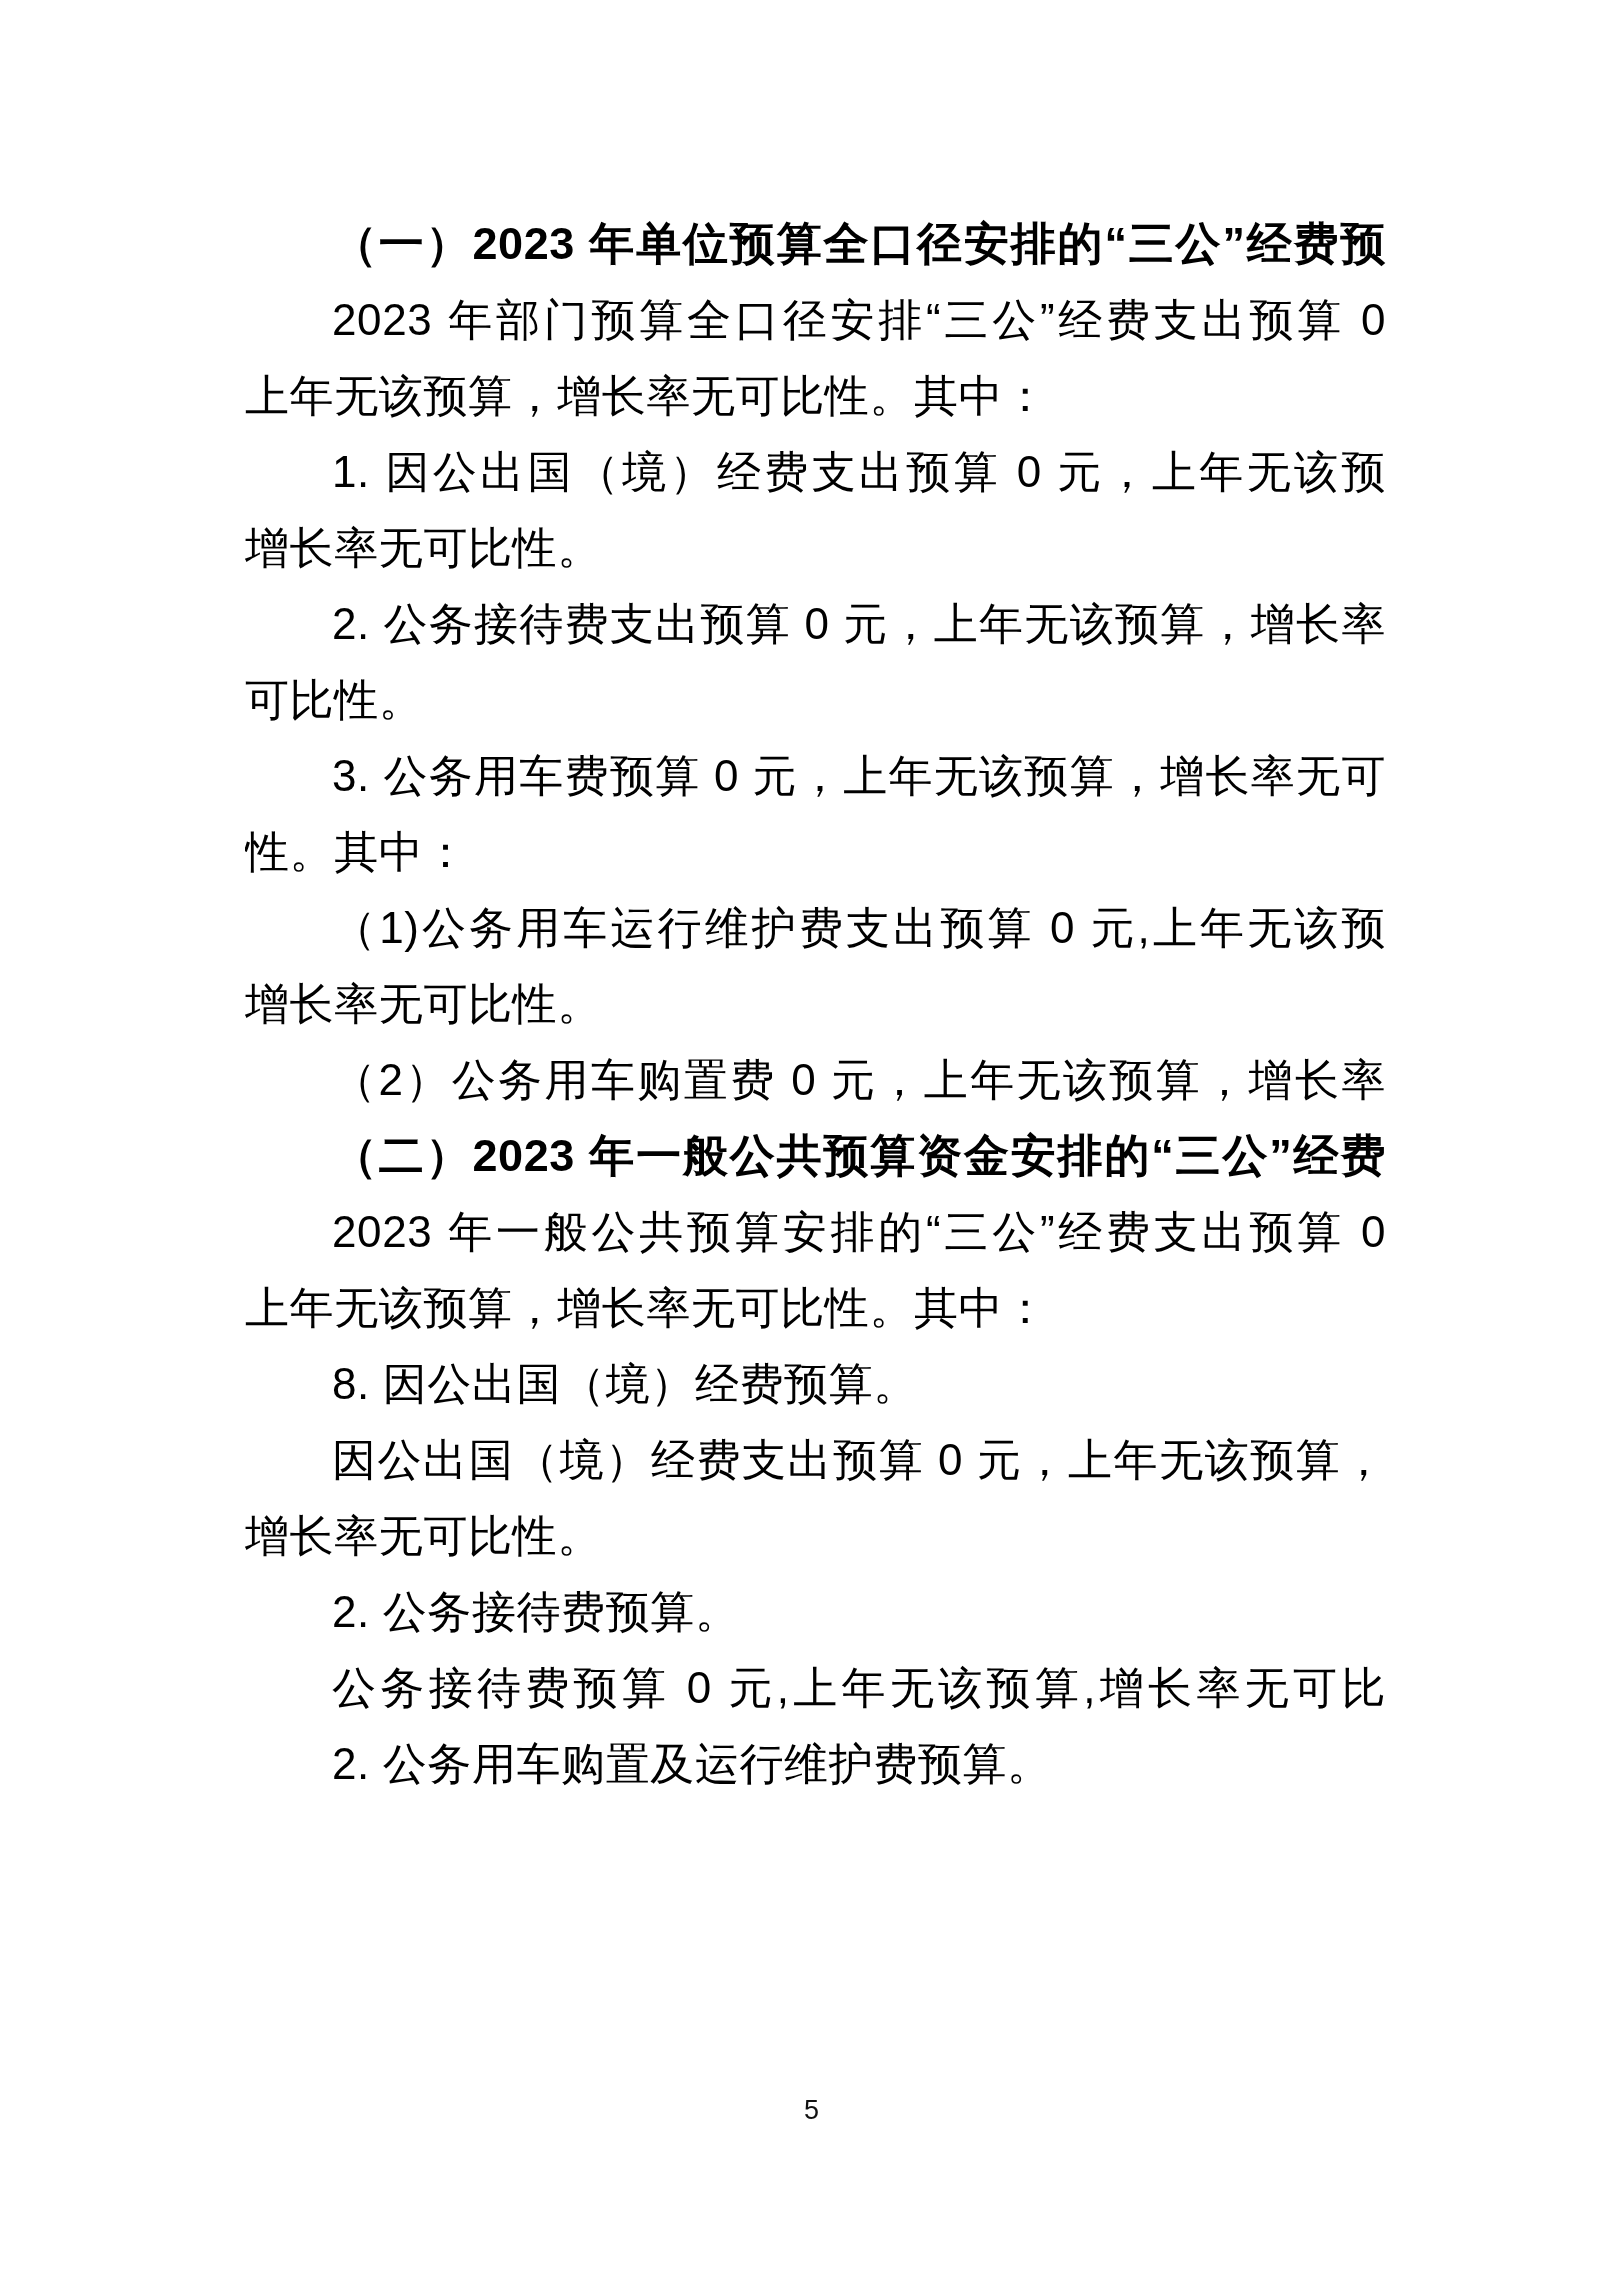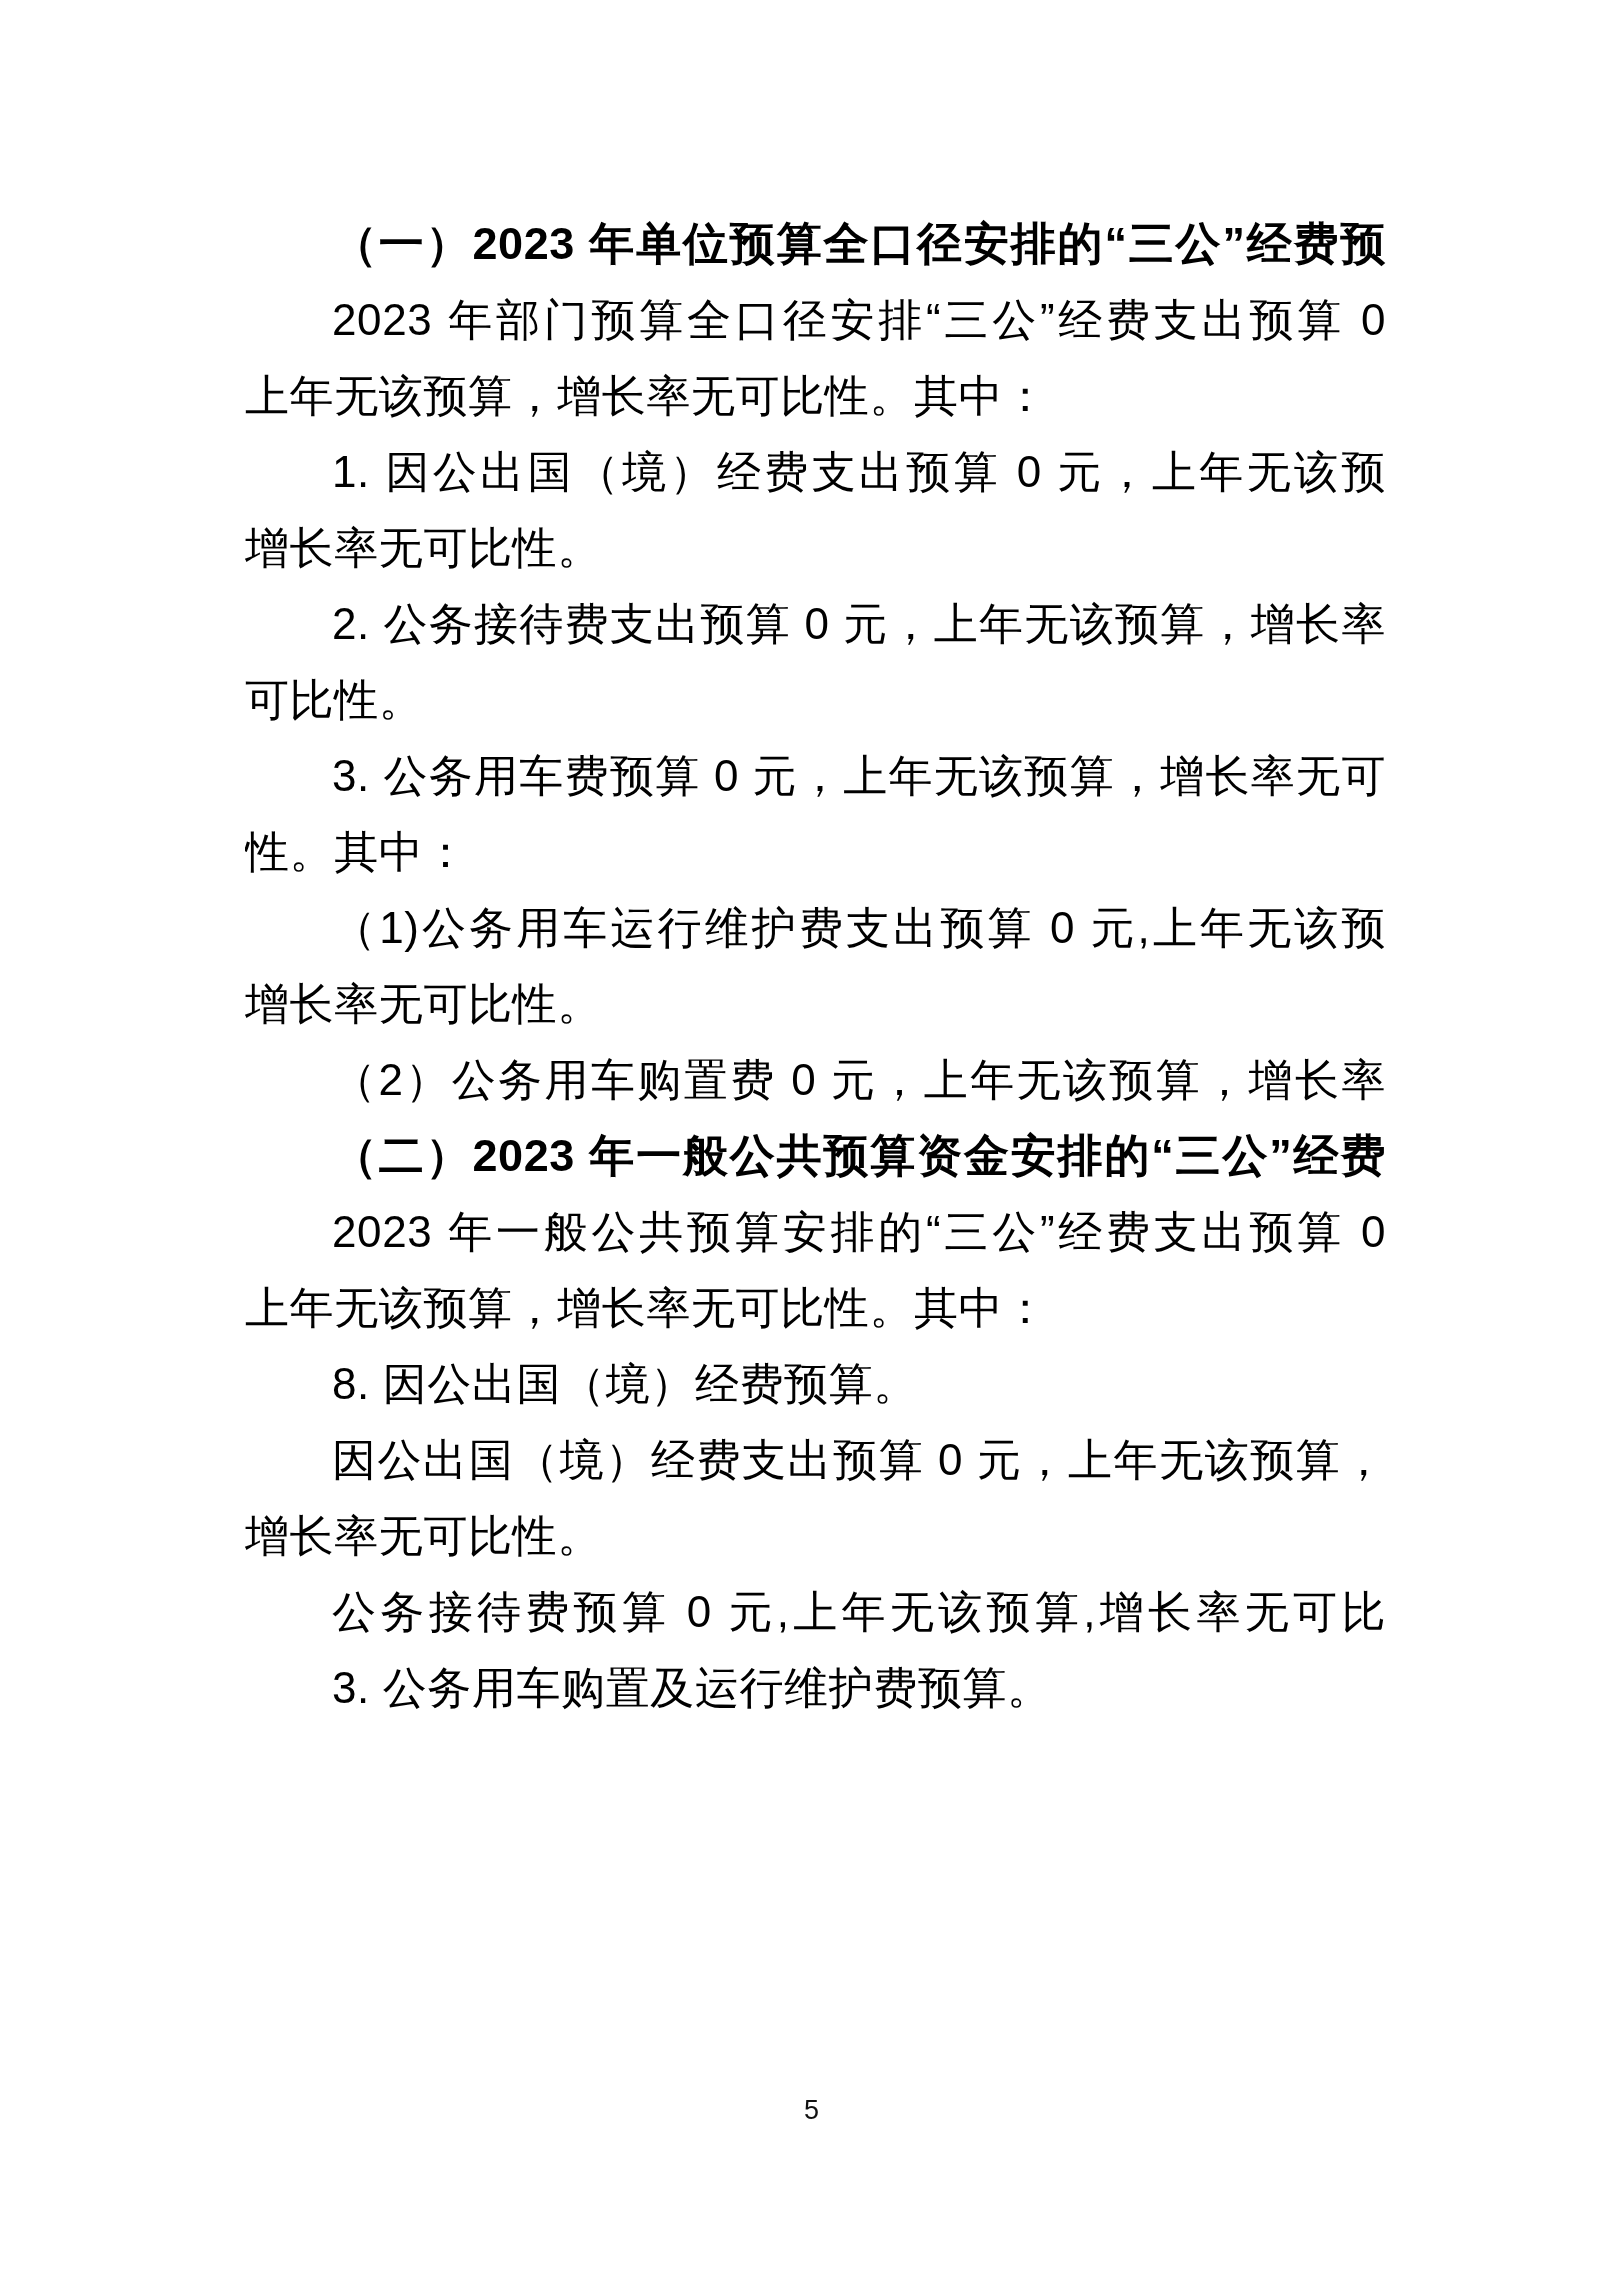--- a/index.html
+++ b/index.html
@@ -62,19 +62,20 @@
     <div class="line">性。其中：</div>
     <div class="line indent full">（1)公务用车运行维护费支出预算 0 元,上年无该预算，</div>
     <div class="line">增长率无可比性。</div>
     <div class="line indent full">（2）公务用车购置费 0 元，上年无该预算，增长率无可</div>
     <div class="line heading indent full">（二）2023 年一般公共预算资金安排的“三公”经费预</div>
     <div class="line indent full">2023 年一般公共预算安排的“三公”经费支出预算 0 元，</div>
     <div class="line">上年无该预算，增长率无可比性。其中：</div>
     <div class="line indent">8. 因公出国（境）经费预算。</div>
     <div class="line indent full">因公出国（境）经费支出预算 0 元，上年无该预算，增</div>
     <div class="line">增长率无可比性。</div>
+    <div class="line indent">2. 公务接待费预算。</div>
     <div class="line indent">公务接待费预算 0 元,上年无该预算,增长率无可比性。</div>
-    <div class="line indent">3. 公务用车购置及运行维护费预算。</div>
+    <div class="line indent">2. 公务用车购置及运行维护费预算。</div>
   </div>
 
   <div class="page-number">5</div>
 </div>
 
 
 </body></html>

